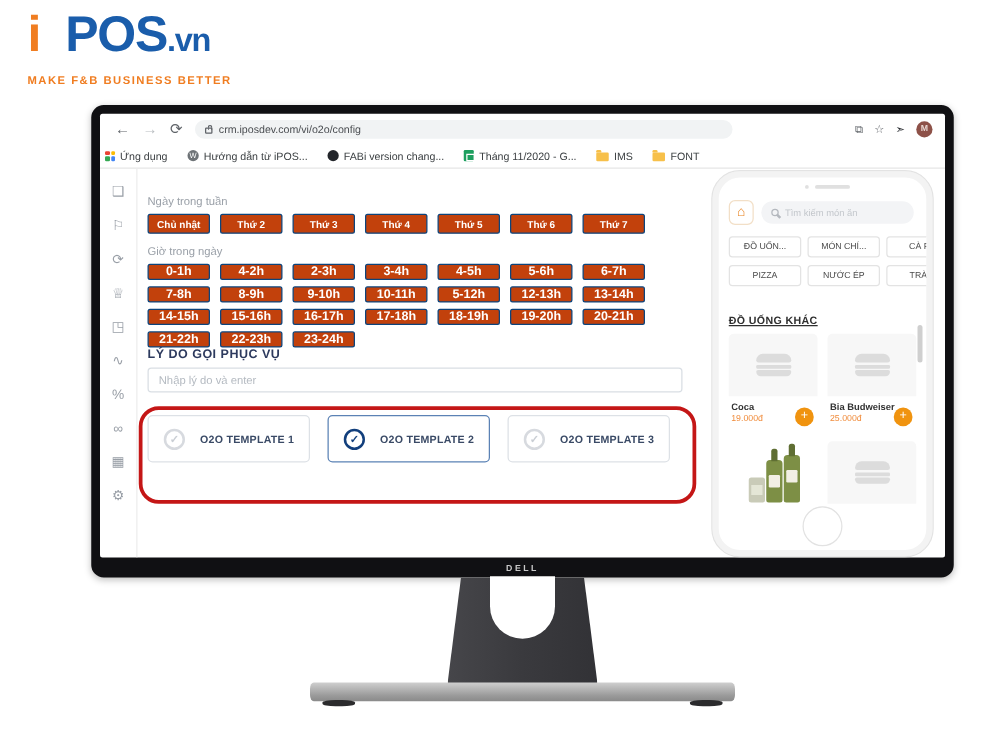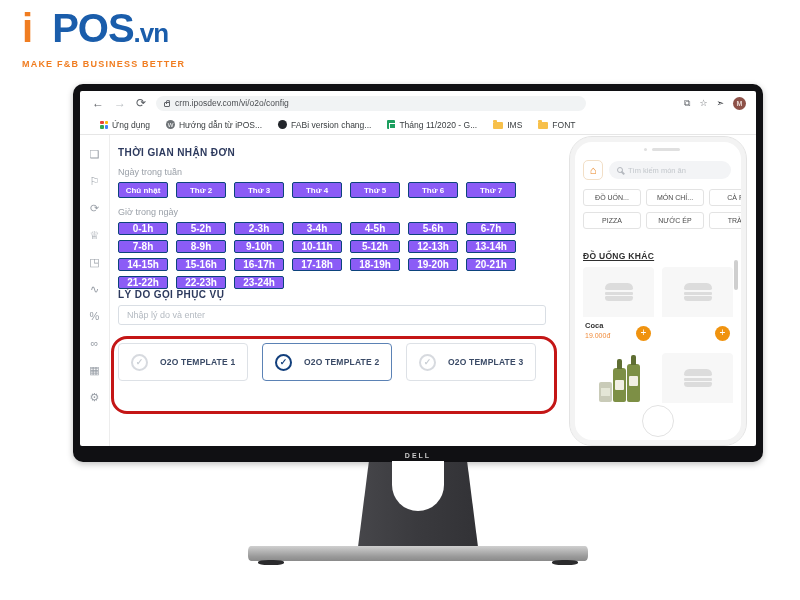--- a/index.html
+++ b/index.html
@@ -23,42 +23,42 @@
   .addr-row { height:24px; display:flex; align-items:center; padding:0 10px 0 12px; gap:10px; flex:none; }
   .nav-ic { color:#5f6368; font-size:12px; line-height:12px; cursor:pointer; }
   .addr-pill { width:430px; height:15px; background:#f1f3f4; border-radius:8px; display:flex; align-items:center; padding:0 8px; gap:5px; }
   .lock { width:6px; height:5px; border:1px solid #5f6368; border-radius:1px; position:relative; margin-top:2px; }
   .lock::before { content:''; position:absolute; left:1px; top:-3px; width:2px; height:3px; border:1px solid #5f6368; border-bottom:none; border-radius:2px 2px 0 0; }
   .addr-url { font-size:8.5px; color:#4a4d51; }
   .addr-right { margin-left:auto; display:flex; align-items:center; gap:9px; }
   .tiny-ic { color:#5f6368; font-size:9px; }
   .avatar { width:13px; height:13px; border-radius:50%; background:#8d5148; color:#e8d7d2; font-size:7px; font-weight:bold; display:flex; align-items:center; justify-content:center; }
 
-  .bm-row { height:20px; display:flex; align-items:center; gap:16px; padding:0 20px; border-bottom:1px solid #e6e6e6; flex:none; }
+  .bm-row { height:20px; display:flex; align-items:center; gap:16px; padding:0 4px; border-bottom:1px solid #e6e6e6; flex:none; }
   .bm { display:flex; align-items:center; gap:4px; font-size:8.5px; color:#3c4043; cursor:pointer; white-space:nowrap; }
   .bm-grid { width:8px; height:8px; display:grid; grid-template-columns:1fr 1fr; gap:1px; }
   .bm-grid span { border-radius:1px; }
   .g1{background:#ea4335}.g2{background:#fbbc04}.g3{background:#34a853}.g4{background:#4285f4}
   .bm-wp { width:9px; height:9px; border-radius:50%; background:#6e7377; color:#fff; font-size:6px; display:flex; align-items:center; justify-content:center; }
   .bm-dark { width:9px; height:9px; border-radius:50%; background:#23262b; }
   .bm-sheet { width:8px; height:9px; background:#1d9f5f; border-radius:1px; position:relative; }
   .bm-sheet::after { content:''; position:absolute; left:1.5px; top:3px; width:5px; height:3.5px; border:0.5px solid #fff; }
   .folder { width:10px; height:7px; background:#f7c04a; border-radius:1px; position:relative; margin-top:2px; }
   .folder::before { content:''; position:absolute; left:0; top:-2px; width:4px; height:2px; background:#f7c04a; border-radius:1px 1px 0 0; }
 
   
   .app-row { flex:1; display:flex; min-height:0; }
   .sidebar { width:30px; border-right:1px solid #ededed; display:flex; flex-direction:column; align-items:center; padding-top:14px; gap:16px; flex:none; }
   .side-ic { color:#989ea6; font-size:11px; line-height:11px; cursor:pointer; }
 
   .main { flex:1; padding:12px 10px 0 8px; position:relative; min-width:0; }
   .sec-title { font-size:10px; font-weight:bold; color:#2d3a5e; letter-spacing:.4px; }
   .sub-label { font-size:9px; color:#9aa0a8; margin:9px 0 5px; }
   .btn-row { display:flex; gap:8px; }
-  .pill-btn { width:50px; height:16px; background:#8b5cf6; border:1px solid #0c447c; border-radius:2px; color:#fff; font-size:8px; font-weight:bold; display:flex; align-items:center; justify-content:center; cursor:pointer; }
+  .pill-btn { width:50px; height:16px; background:#c2410c; border:1px solid #0c447c; border-radius:2px; color:#fff; font-size:8px; font-weight:bold; display:flex; align-items:center; justify-content:center; cursor:pointer; }
   .hour-grid { width:430px; display:flex; flex-wrap:wrap; gap:5px 8px; }
   .hour-grid .pill-btn { height:13px; font-size:10px; }
   .reason-input { width:428px; height:20px; border:1px solid #d9dee4; border-radius:3px; font-size:9px; padding:0 8px; color:#333; margin-top:5px; outline:none; font-family:"Liberation Sans", sans-serif; }
   .reason-input::placeholder { color:#b4bac1; }
 
   .template-zone { position:relative; margin-top:18px; width:440px; }
   .red-annotation { position:absolute; left:-7px; top:-7px; width:446px; height:78px; border:3px solid #c41616; border-radius:16px; pointer-events:none; z-index:5; }
   .tpl-row { display:flex; gap:14px; margin-top:8px; }
   .tpl-card { width:130px; height:38px; border:1px solid #dde1e6; border-radius:4px; background:#fff; display:flex; align-items:center; padding-left:12px; gap:12px; cursor:pointer; }
   .tpl-card.selected { border:1.5px solid #5b82b5; }
@@ -182,37 +182,36 @@
           <span class="side-ic">♕</span>
           <span class="side-ic">◳</span>
           <span class="side-ic">∿</span>
           <span class="side-ic">%</span>
           <span class="side-ic">∞</span>
           <span class="side-ic">▦</span>
           <span class="side-ic">⚙</span>
         </div>
 
         <div class="main">
-          <div class="sec-title">THỜI GIAN NHẬN ĐƠN</div>
 
           <div class="sub-label">Ngày trong tuần</div>
           <div class="btn-row">
             <div class="pill-btn">Chủ nhật</div>
             <div class="pill-btn">Thứ 2</div>
             <div class="pill-btn">Thứ 3</div>
             <div class="pill-btn">Thứ 4</div>
             <div class="pill-btn">Thứ 5</div>
             <div class="pill-btn">Thứ 6</div>
             <div class="pill-btn">Thứ 7</div>
           </div>
 
           <div class="sub-label">Giờ trong ngày</div>
           <div class="hour-grid">
             <div class="pill-btn">0-1h</div>
-            <div class="pill-btn">5-2h</div>
+            <div class="pill-btn">4-2h</div>
             <div class="pill-btn">2-3h</div>
             <div class="pill-btn">3-4h</div>
             <div class="pill-btn">4-5h</div>
             <div class="pill-btn">5-6h</div>
             <div class="pill-btn">6-7h</div>
             <div class="pill-btn">7-8h</div>
             <div class="pill-btn">8-9h</div>
             <div class="pill-btn">9-10h</div>
             <div class="pill-btn">10-11h</div>
             <div class="pill-btn">5-12h</div>
@@ -291,20 +290,24 @@
                   <span class="plus-btn">+</span>
                 </div>
                 <div class="item-card">
                   <div class="item-img">
                     <div class="burger">
                         <div class="b1"></div>
                         <div class="b2"></div>
                         <div class="b3"></div>
                       </div>
                   </div>
+                  <div class="item-info">
+                    <div class="item-name">Bia Budweiser</div>
+                    <div class="item-price">25.000đ</div>
+                  </div>
                   <span class="plus-btn">+</span>
                 </div>
                 <div class="item-card">
                   <div class="item-img" style="background:#fff">
                     <div class="bottles">
                       <span class="can"></span>
                         <span class="bottle bt1"></span>
                         <span class="bottle bt2"></span>
                     </div>
                   </div>

